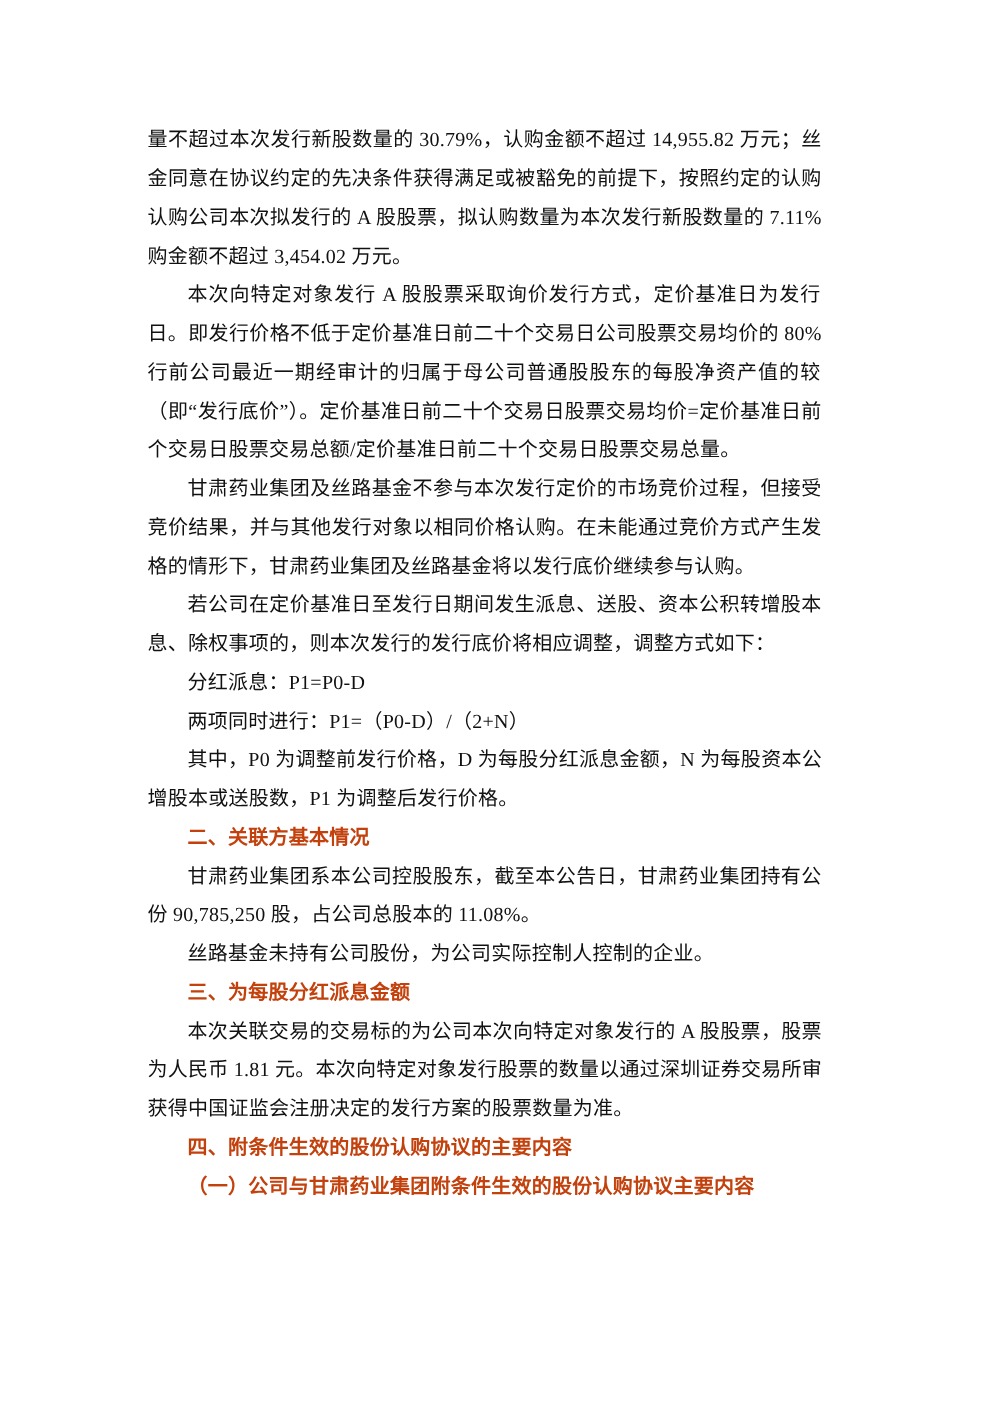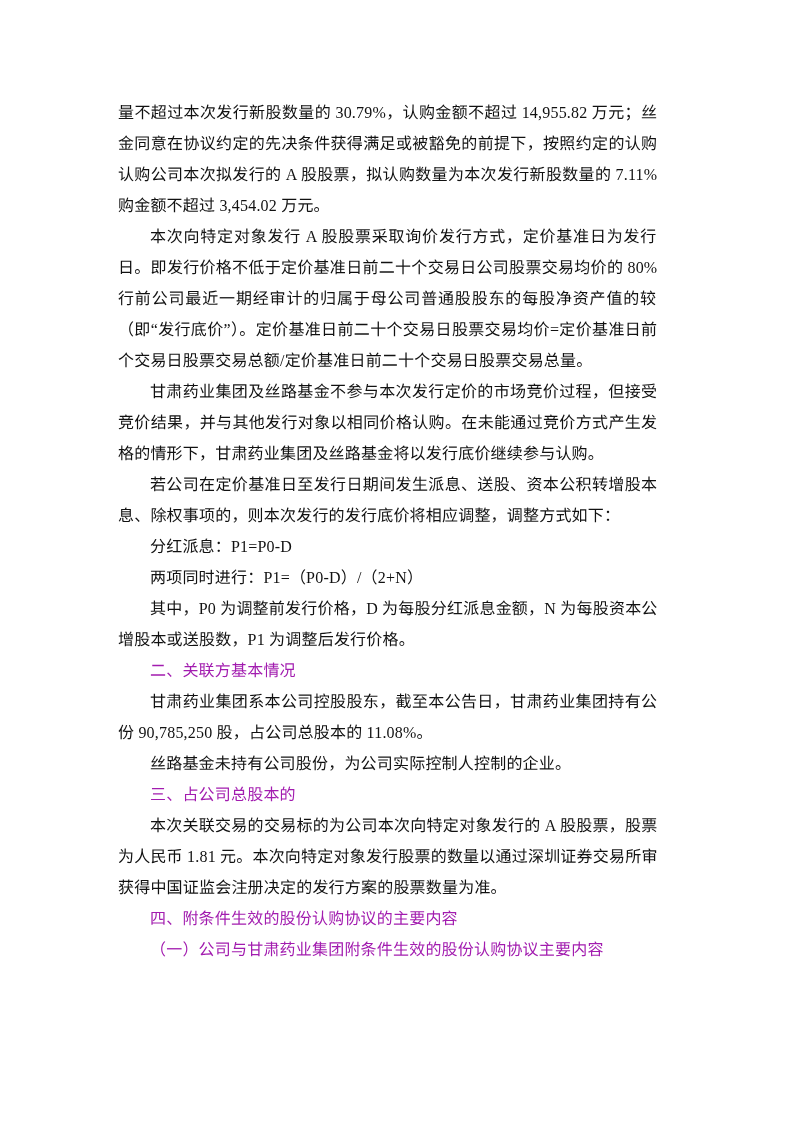--- a/index.html
+++ b/index.html
@@ -37,37 +37,37 @@
     text-indent: 0;
   }
   p.formula {
     text-align: left;
     text-indent: 2em;
     font-family: "Liberation Serif", "DejaVu Serif", serif;
   }
   p.heading1, p.heading2 {
     text-align: left;
     text-indent: 2em;
-    font-weight: normal;
-    color: #a21caf;
+    font-weight: bold;
+    color: #c2410c;
   }
 </style>
 </head>
 <body>
 
 <div class="page">
   <div class="content" id="document-content" style="background: rgb(255, 255, 255); color: rgb(17, 17, 17);">
       <p class="body no-indent">量不超过本次发行新股数量的 30.79%，认购金额不超过 14,955.82 万元；丝路基金同意在协议约定的先决条件获得满足或被豁免的前提下，按照约定的认购价格认购公司本次拟发行的 A 股股票，拟认购数量为本次发行新股数量的 7.11%，认购金额不超过 3,454.02 万元。</p>
       <p class="body">本次向特定对象发行 A 股股票采取询价发行方式，定价基准日为发行期首日。即发行价格不低于定价基准日前二十个交易日公司股票交易均价的 80%与发行前公司最近一期经审计的归属于母公司普通股股东的每股净资产值的较高者（即“发行底价”）。定价基准日前二十个交易日股票交易均价=定价基准日前二十个交易日股票交易总额/定价基准日前二十个交易日股票交易总量。</p>
       <p class="body">甘肃药业集团及丝路基金不参与本次发行定价的市场竞价过程，但接受市场竞价结果，并与其他发行对象以相同价格认购。在未能通过竞价方式产生发行价格的情形下，甘肃药业集团及丝路基金将以发行底价继续参与认购。</p>
       <p class="body">若公司在定价基准日至发行日期间发生派息、送股、资本公积转增股本等除息、除权事项的，则本次发行的发行底价将相应调整，调整方式如下：</p>
       <p class="formula">分红派息：P1=P0-D</p>
       <p class="formula">两项同时进行：P1=（P0-D）/（2+N）</p>
       <p class="body">其中，P0 为调整前发行价格，D 为每股分红派息金额，N 为每股资本公积转增股本或送股数，P1 为调整后发行价格。</p>
       <p class="heading1">二、关联方基本情况</p>
       <p class="body">甘肃药业集团系本公司控股股东，截至本公告日，甘肃药业集团持有公司股份 90,785,250 股，占公司总股本的 11.08%。</p>
       <p class="body">丝路基金未持有公司股份，为公司实际控制人控制的企业。</p>
-      <p class="heading1">三、占公司总股本的</p>
+      <p class="heading1">三、为每股分红派息金额</p>
       <p class="body">本次关联交易的交易标的为公司本次向特定对象发行的 A 股股票，股票面值为人民币 1.81 元。本次向特定对象发行股票的数量以通过深圳证券交易所审核、获得中国证监会注册决定的发行方案的股票数量为准。</p>
       <p class="heading1">四、附条件生效的股份认购协议的主要内容</p>
       <p class="heading2">（一）公司与甘肃药业集团附条件生效的股份认购协议主要内容</p>
     </div>
 </div>
 
 </body></html>

